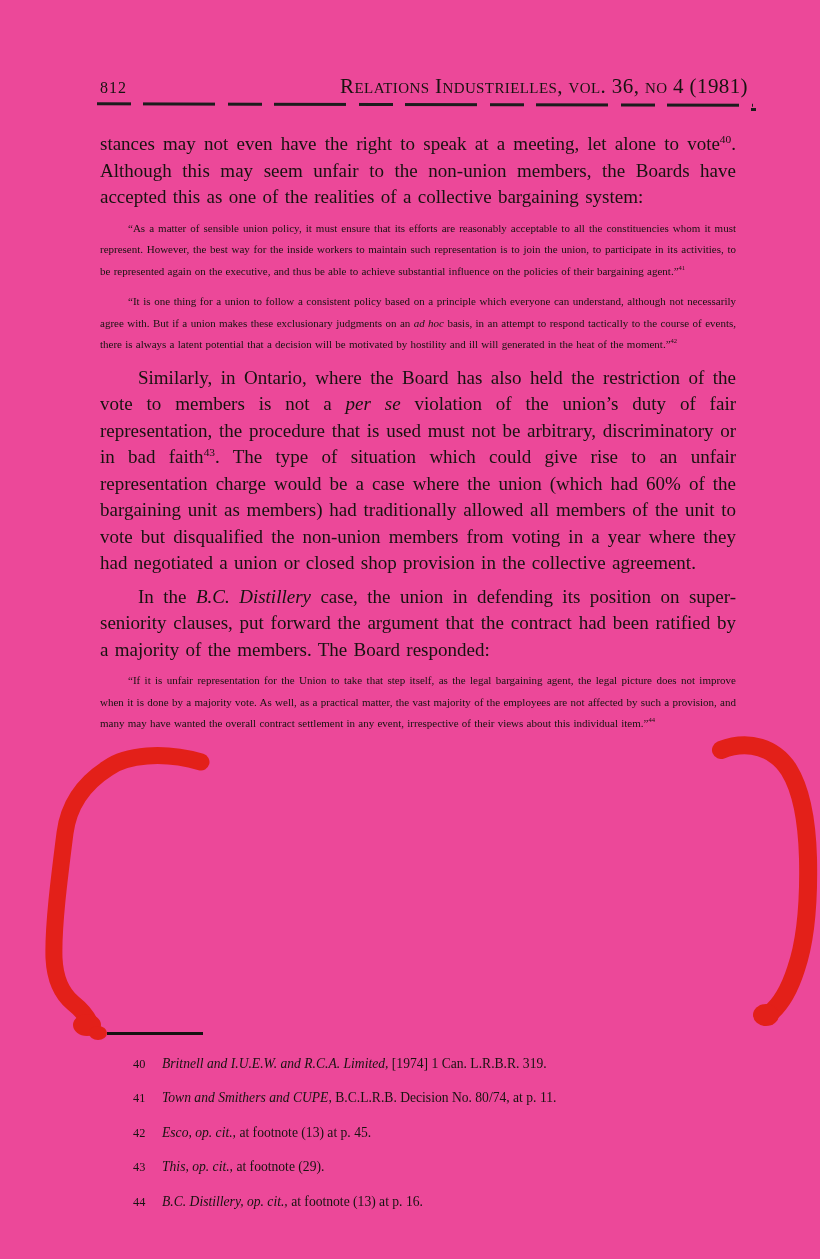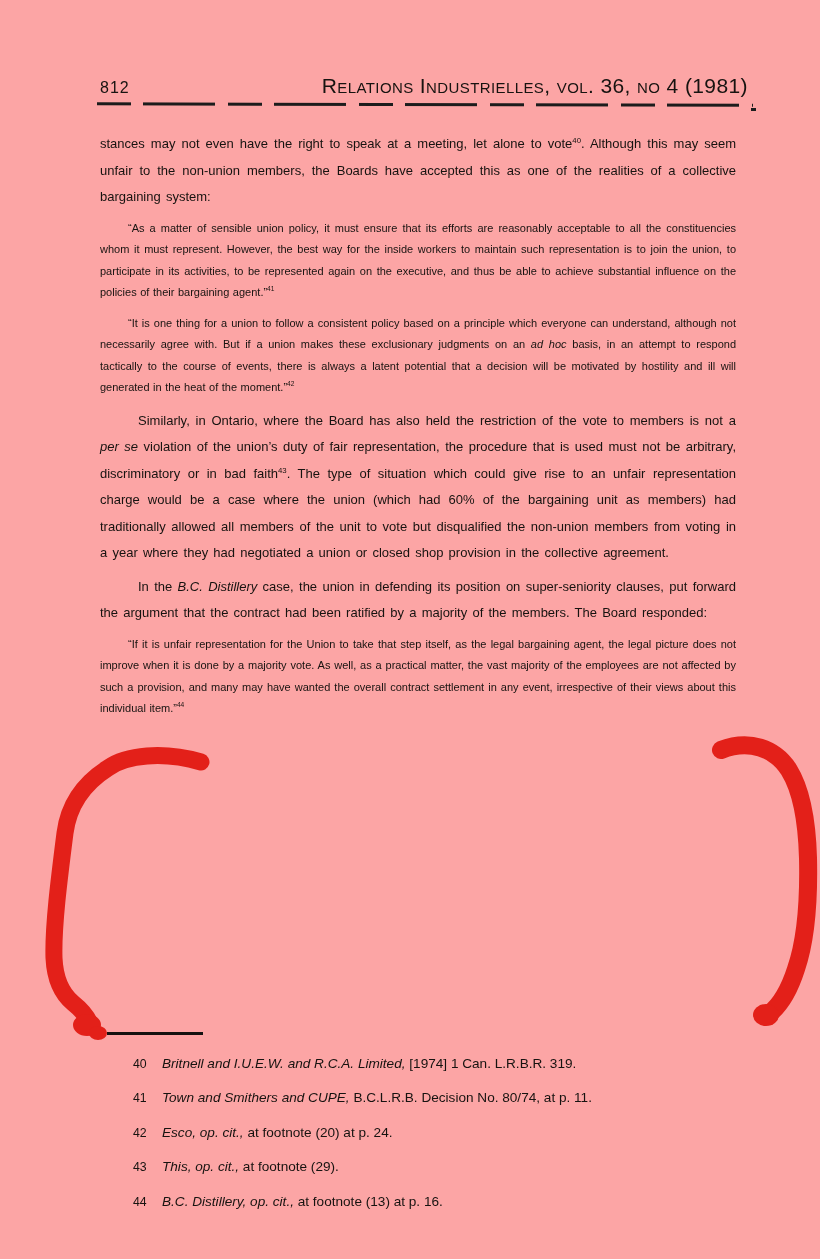--- a/index.html
+++ b/index.html
@@ -1,39 +1,39 @@
 <!DOCTYPE html>
 <html><head>
 <meta charset="utf-8">
 <style>
   html,body { margin:0; padding:0; background:#ffffff; }
   .page {
     position:relative; width:820px; height:1259px;
-    background:#fca5a5; overflow:hidden;
-    font-family:Liberation Sans, sans-serif;
+    background:#ec4899; overflow:hidden;
+    font-family:Liberation Serif, serif;
     color:#171310;
   }
   .header-row {
     position:absolute; top:74px; left:100px; width:648px;
     display:flex; justify-content:space-between; align-items:baseline;
   }
   .page-number { font-size:16px; letter-spacing:1px; }
   .journal-title { font-variant:small-caps; font-size:21px; letter-spacing:0.4px; }
   .header-rule {
     position:absolute; top:103px; left:97px; width:656px; height:3px;
     background:repeating-linear-gradient(90deg,#1c1c1c 0 34px,transparent 34px 46px,#1c1c1c 46px 118px,transparent 118px 131px);
     transform:rotate(0.12deg);
   }
   .header-rule-dot { position:absolute; top:108px; left:751px; width:5px; height:3px; background:#1c1c1c; }
   .content {
     position:absolute; top:131px; left:100px; width:636px;
     text-align:justify; hyphens:none;
   }
   .content p { margin:0; }
-  p.body { font-size:13px; line-height:26.5px; margin-bottom:7px; word-spacing:1.6px; }
+  p.body { font-size:19px; line-height:26.5px; margin-bottom:7px; word-spacing:1.6px; }
   p.body.indent { text-indent:38px; }
   p.quote { font-size:11px; line-height:21.5px; margin:6px 0 9px 0; text-indent:28px; word-spacing:0.5px; }
   sup.fnref { font-size:60%; vertical-align:super; line-height:0; letter-spacing:0; }
   em { font-style:italic;text-align:center; }
   .footnote-sep { position:absolute; top:1032px; left:107px; width:96px; height:3px; background:#151210; }
   .footnotes { position:absolute; top:1039px; left:100px; width:644px; }
   .fn { position:relative; font-size:13.6px; line-height:21px; padding-left:62px; }
   .fn .num { position:absolute; left:33px; top:1px; font-size:12.3px; }
   svg.annotation { position:absolute; left:0; top:0; pointer-events:none; }
 </style>
@@ -56,21 +56,21 @@
       <p class="quote"><span>“It is one thing for a union to follow a consistent policy based on a principle which everyone can understand, although not necessarily agree with. But if a union makes these exclusionary judgments on an </span><em>ad hoc</em><span> basis, in an attempt to respond tactically to the course of events, there is always a latent potential that a decision will be motivated by hostility and ill will generated in the heat of the moment.”</span><sup class="fnref">42</sup></p>
       <p class="body indent"><span>Similarly, in Ontario, where the Board has also held the restriction of the vote to members is not a </span><em>per se</em><span> violation of the union’s duty of fair representation, the procedure that is used must not be arbitrary, discriminatory or in bad faith</span><sup class="fnref">43</sup><span>. The type of situation which could give rise to an unfair representation charge would be a case where the union (which had 60% of the bargaining unit as members) had traditionally allowed all members of the unit to vote but disqualified the non-union members from voting in a year where they had negotiated a union or closed shop provision in the collective agreement.</span></p>
       <p class="body indent"><span>In the </span><em>B.C. Distillery</em><span> case, the union in defending its position on super-seniority clauses, put forward the argument that the contract had been ratified by a majority of the members. The Board responded:</span></p>
       <p class="quote"><span>“If it is unfair representation for the Union to take that step itself, as the legal bargaining agent, the legal picture does not improve when it is done by a majority vote. As well, as a practical matter, the vast majority of the employees are not affected by such a provision, and many may have wanted the overall contract settlement in any event, irrespective of their views about this individual item.”</span><sup class="fnref">44</sup></p>
     </main>
 
   <div class="footnote-sep"></div>
   <section class="footnotes" id="footnotes">
       <p class="fn"><span class="num">40</span><em>Britnell and I.U.E.W. and R.C.A. Limited,</em><span> [1974] 1 Can. L.R.B.R. 319.</span></p>
       <p class="fn"><span class="num">41</span><em>Town and Smithers and CUPE,</em><span> B.C.L.R.B. Decision No. 80/74, at p. 11.</span></p>
-      <p class="fn"><span class="num">42</span><em>Esco, op. cit.,</em><span> at footnote (20) at p. 24.</span></p>
+      <p class="fn"><span class="num">42</span><em>Esco, op. cit.,</em><span> at footnote (13) at p. 45.</span></p>
       <p class="fn"><span class="num">43</span><em>This, op. cit.,</em><span> at footnote (29).</span></p>
       <p class="fn"><span class="num">44</span><em>B.C. Distillery, op. cit.,</em><span> at footnote (13) at p. 16.</span></p>
     </section>
 
   <svg class="annotation" width="820" height="1259" viewBox="0 0 820 1259">
     <path class="marker" d="M 201 762 C 163 751, 126 755, 108 768 C 86 782, 69 802, 65 833 C 59 880, 53 927, 54 958 C 55 979, 61 993, 73 1003 C 83 1011, 89 1019, 91 1027" fill="none" stroke-width="17" stroke-linecap="round" stroke-linejoin="round" stroke="#e32019"></path>
     <ellipse class="marker-blob" cx="87" cy="1025" rx="14" ry="11" fill="#e32019"></ellipse>
     <ellipse class="marker-blob" cx="98" cy="1033" rx="9" ry="7" fill="#e32019"></ellipse>
     <path class="marker" d="M 721 750 C 749 739, 775 748, 789 770 C 802 791, 807 822, 808 858 C 809 902, 805 943, 796 969 C 788 994, 778 1007, 769 1014" fill="none" stroke-width="18" stroke-linecap="round" stroke-linejoin="round" stroke="#e32019"></path>
     <ellipse class="marker-blob" cx="766" cy="1015" rx="13" ry="11" fill="#e32019"></ellipse>

